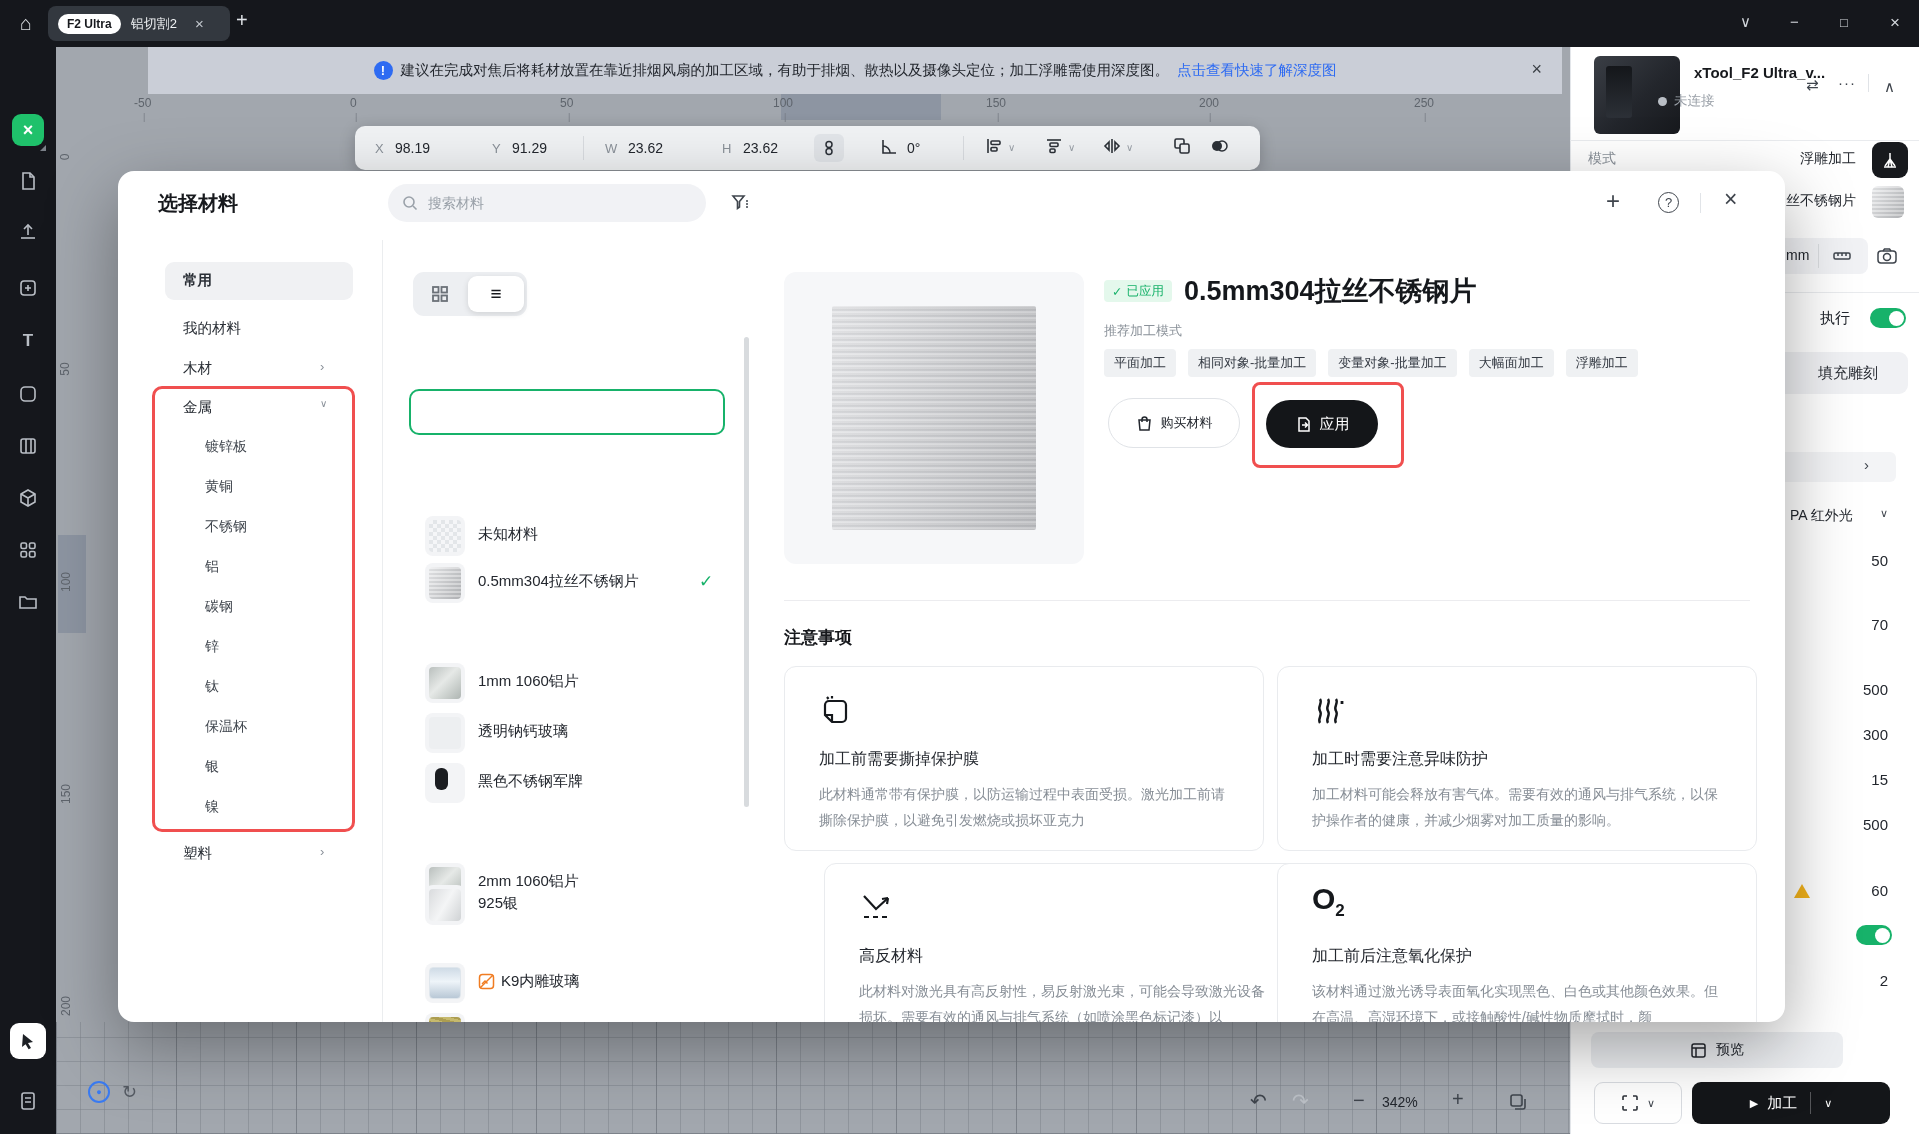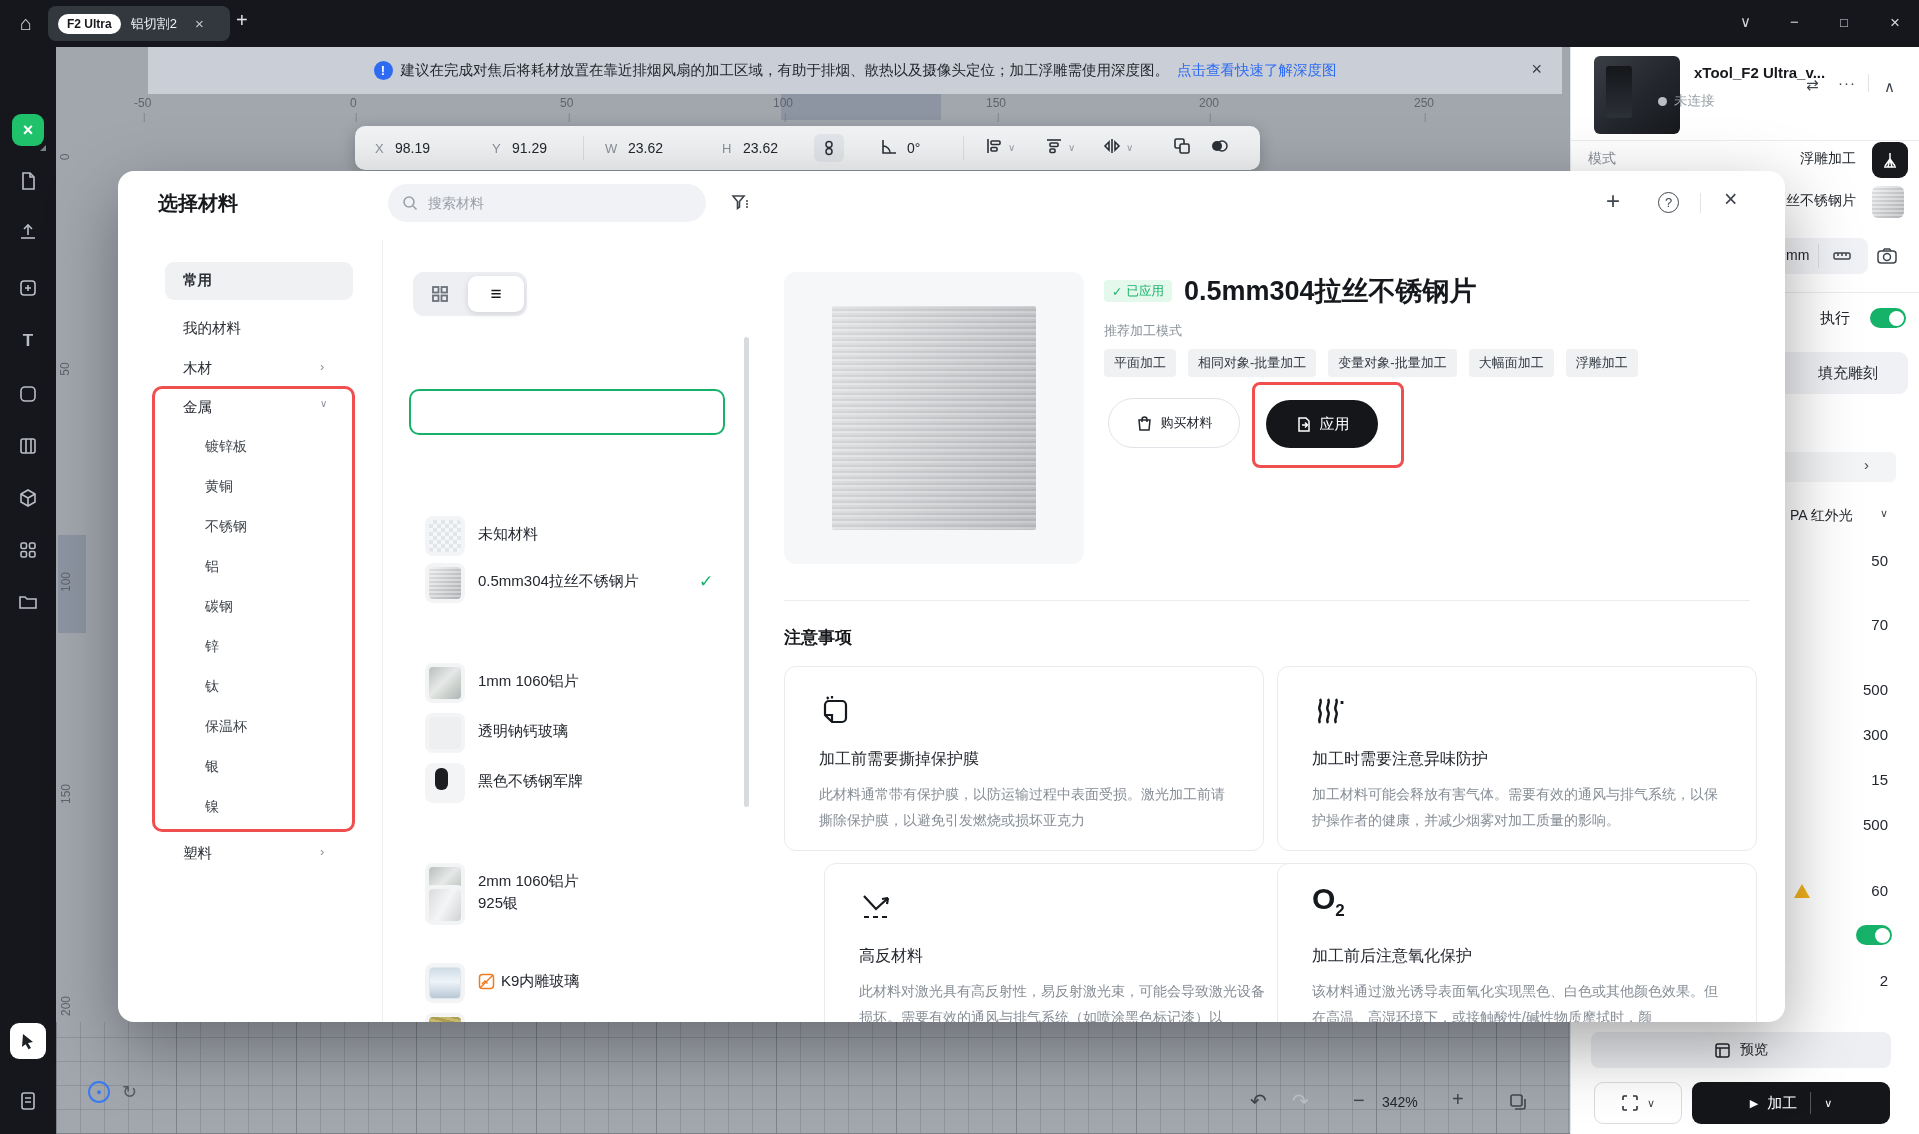--- a/index.html
+++ b/index.html
@@ -75,21 +75,21 @@
     display:flex;align-items:center;justify-content:center;}
   .mat-thumb{left:1872px;top:186px;width:32px;height:32px;border-radius:6px;}
   .mm-pill{left:1700px;top:238px;width:168px;height:36px;background:#f1f2f5;border-radius:8px;}
   .toggle{width:36px;height:20px;border-radius:10px;background:#17b26a;}
   .toggle:after{content:"";position:absolute;right:2.5px;top:2.5px;width:15px;height:15px;border-radius:50%;background:#fff;}
   .fill-pill{left:1700px;top:352px;width:208px;height:42px;background:#f0f1f4;border-radius:9px;}
   .chev-row{left:1700px;top:452px;width:196px;height:30px;background:#f3f4f6;border-radius:6px;}
   .param{color:#23272e;font-size:15px;width:60px;text-align:right;left:1828px;}
   .warn-tri{left:1794px;width:0;height:0;border-left:8px solid transparent;border-right:8px solid transparent;
     border-bottom:14px solid #f2b21b;}
-  .preview-btn{left:1591px;top:1032px;width:300px;height:36px;background:#edeff2;border-radius:8px;
+  .preview-btn{left:1591px;top:1032px;width:252px;height:36px;background:#edeff2;border-radius:8px;
     display:flex;align-items:center;justify-content:center;gap:9px;color:#23272e;font-size:14px;}
   .frame-btn{left:1594px;top:1082px;width:88px;height:42px;border:1px solid #d9dce1;border-radius:9px;background:#fff;
     display:flex;align-items:center;justify-content:center;gap:8px;color:#2c3138;}
   .process-btn{left:1692px;top:1082px;width:198px;height:42px;background:#141619;border-radius:9px;
     display:flex;align-items:center;justify-content:center;gap:9px;color:#fff;font-size:15px;}
 
   
   .dialog{left:118px;top:171px;width:1667px;height:851px;background:#fff;border-radius:16px;
     box-shadow:0 24px 70px rgba(0,0,0,.35);overflow:hidden;}
   .dlg-title{left:40px;top:19px;font-size:20px;font-weight:bold;color:#17191d;}

